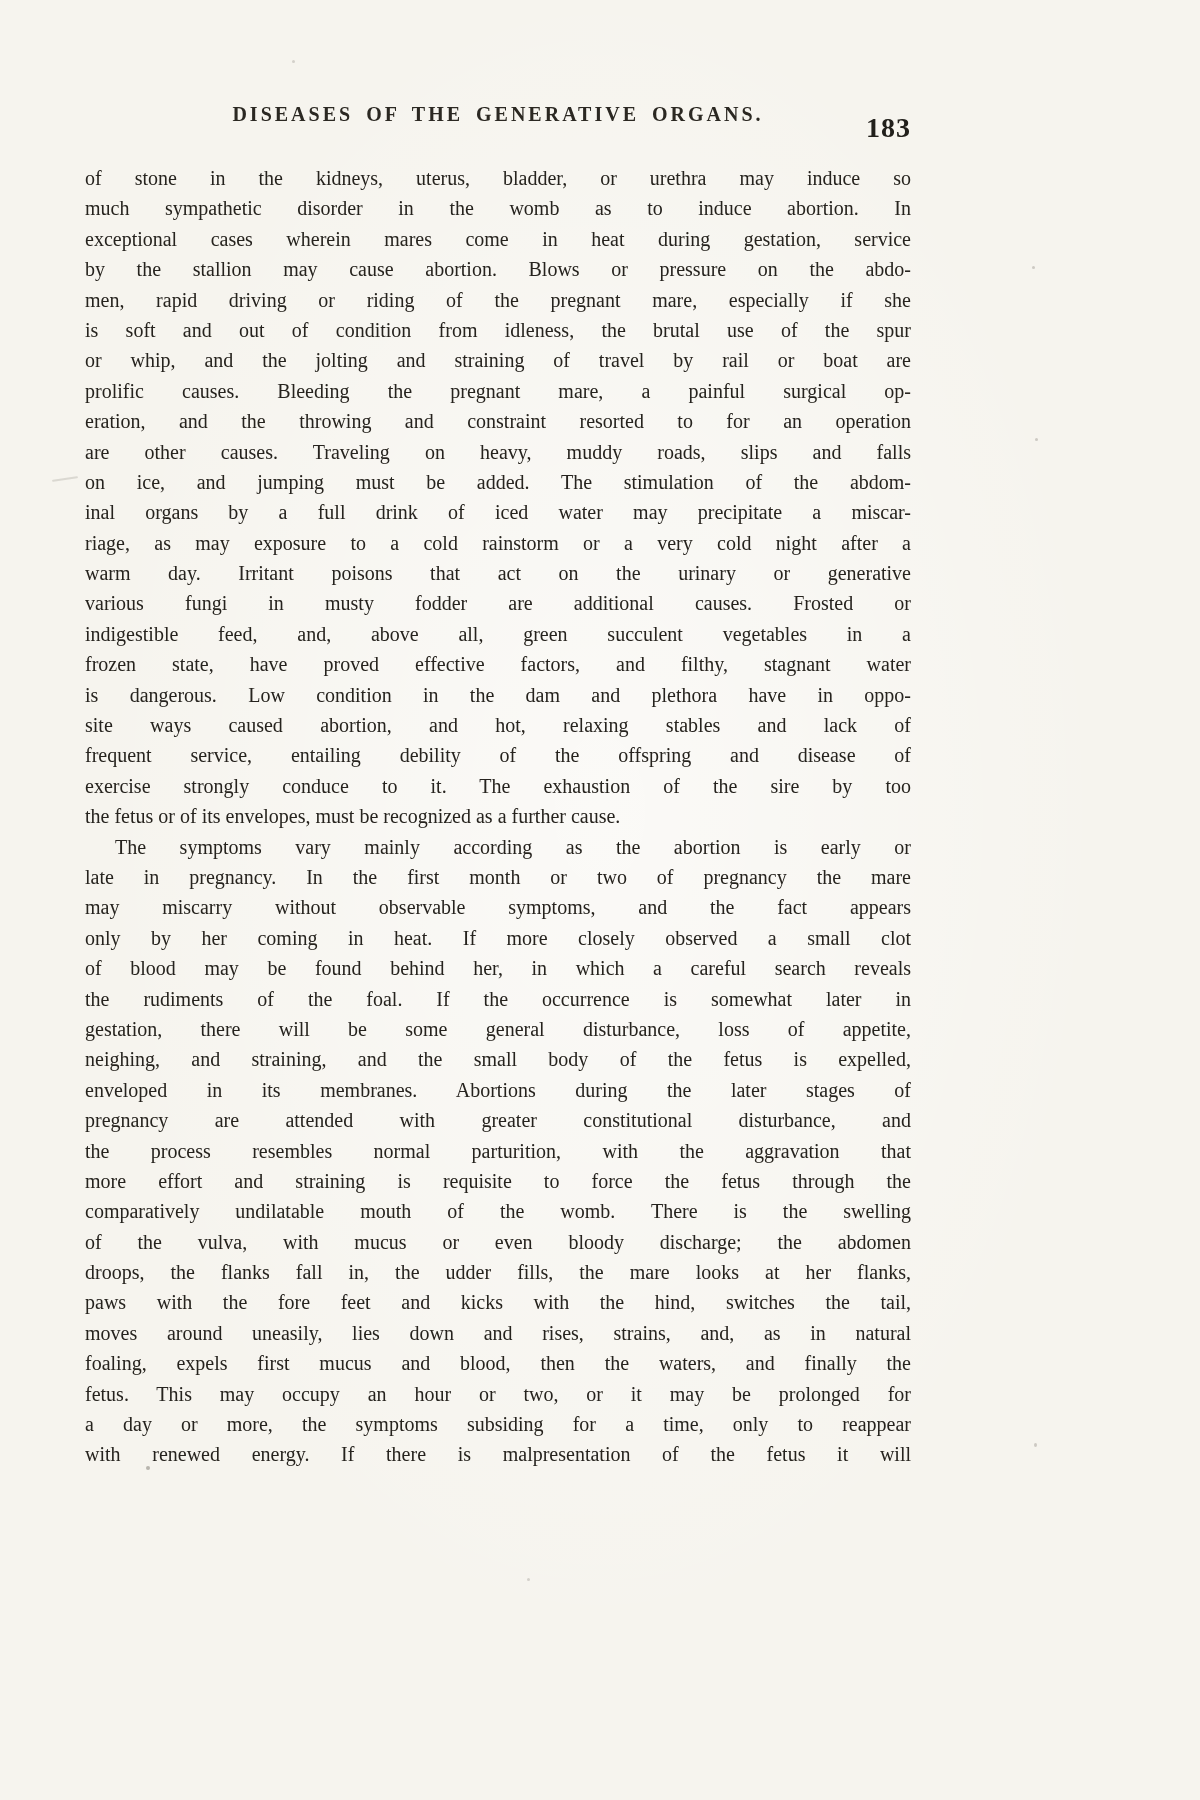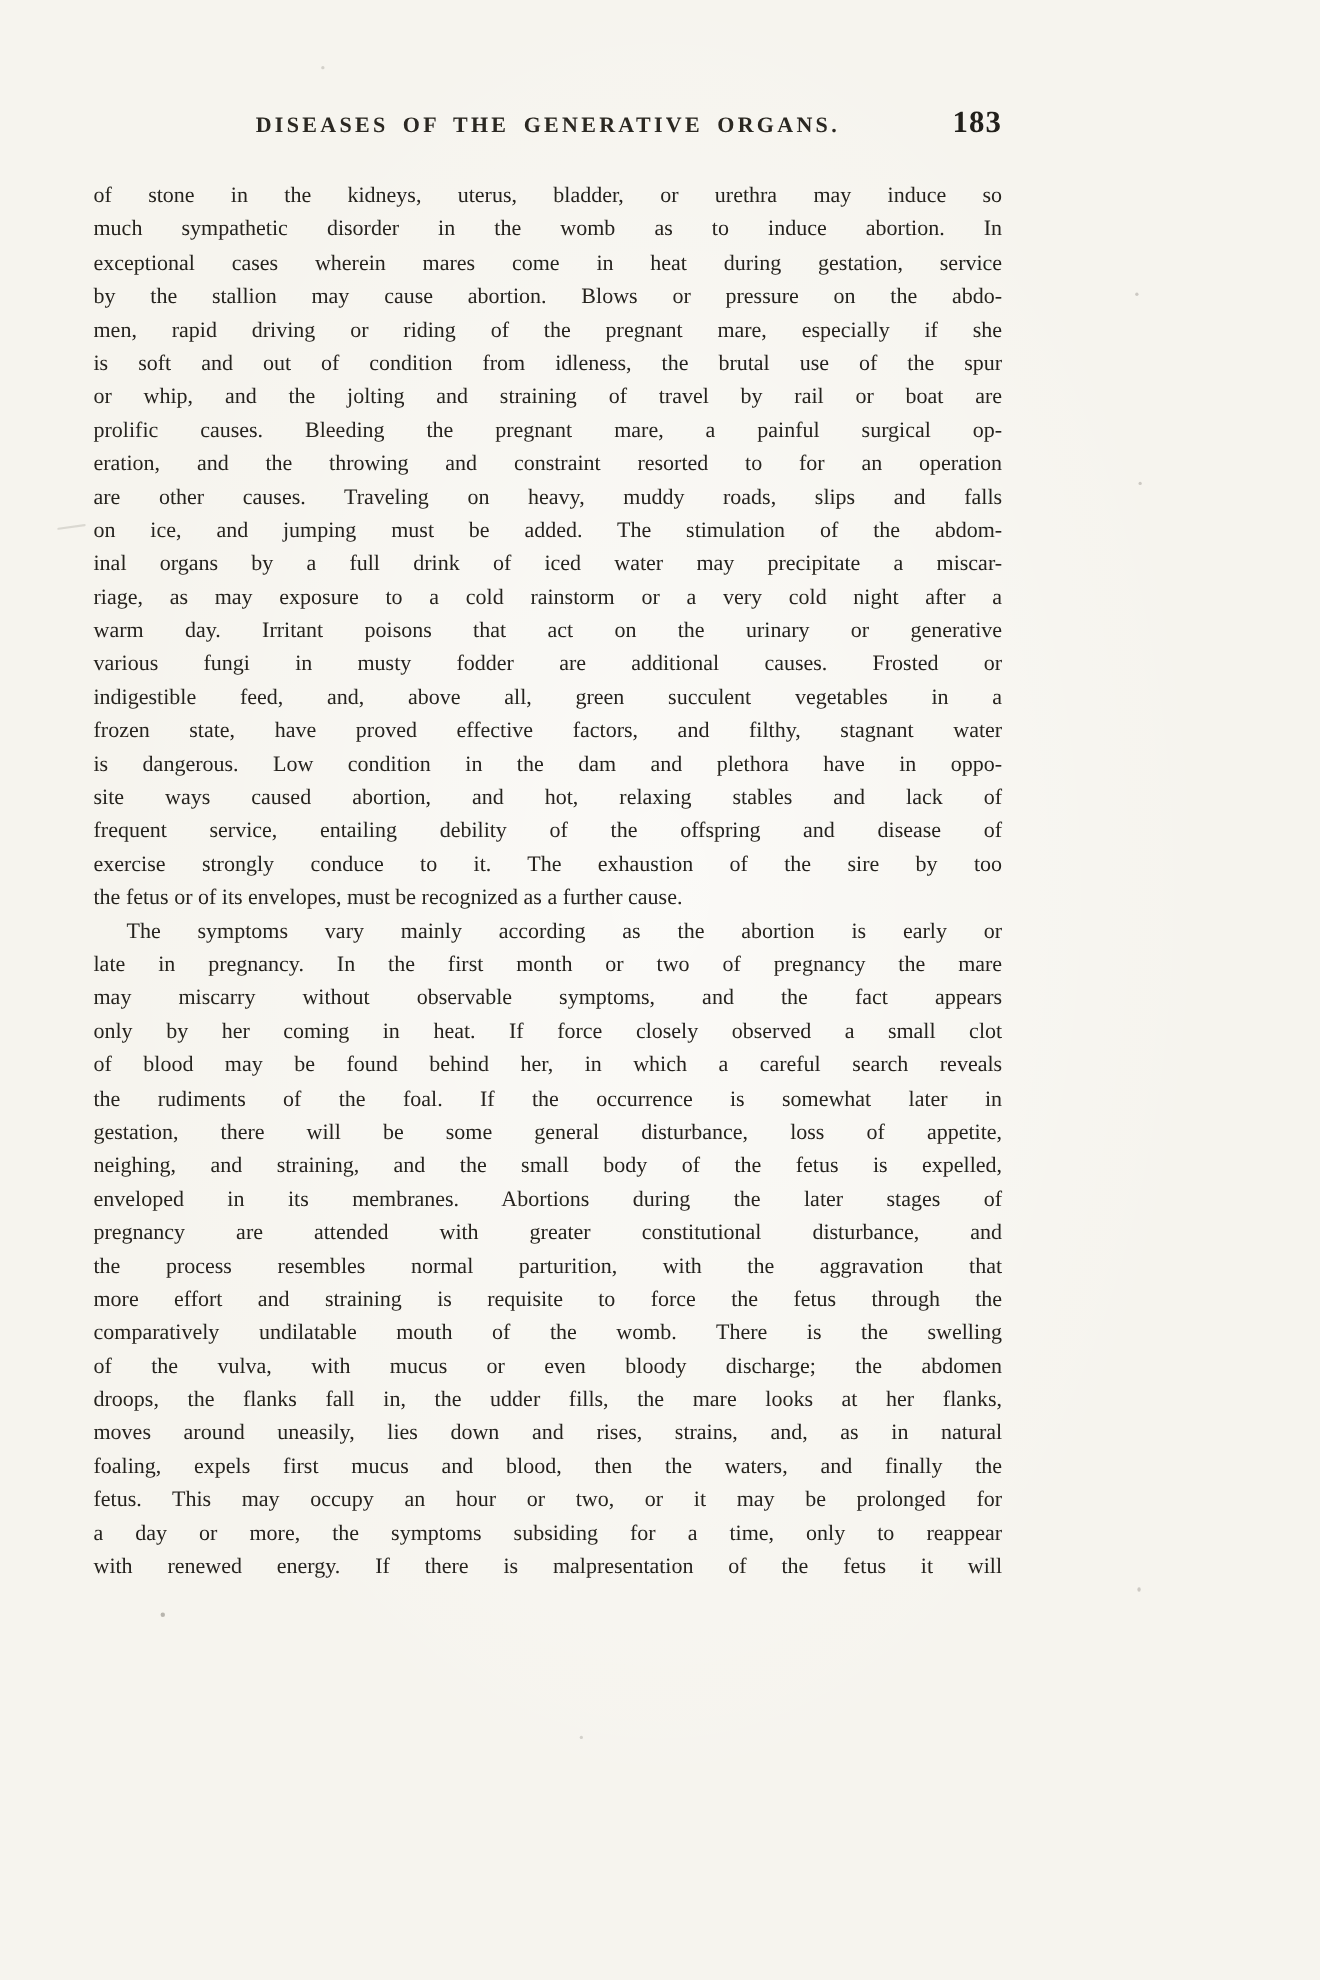--- a/index.html
+++ b/index.html
@@ -36,21 +36,21 @@
     text-align: center;
     font-size: 20px;
     letter-spacing: 3px;
     word-spacing: 5px;
     padding-top: 7px;
     color: #2b2822;
   }
   .page-number {
     position: absolute;
     right: 0;
-    top: 0;
+    top: 16px;
     font-size: 28px;
     letter-spacing: 1px;
     color: #22201b;
   }
   .body-text {
     position: absolute;
     top: 163px;
     left: 85px;
     width: 826px;
     font-size: 20px;
@@ -111,32 +111,33 @@
       <div class="line">indigestible feed, and, above all, green succulent vegetables in a</div>
       <div class="line">frozen state, have proved effective factors, and filthy, stagnant water</div>
       <div class="line">is dangerous.  Low condition in the dam and plethora have in oppo-</div>
       <div class="line">site ways caused abortion, and hot, relaxing stables and lack of</div>
       <div class="line">frequent service, entailing debility of the offspring and disease of</div>
       <div class="line">exercise strongly conduce to it.  The exhaustion of the sire by too</div>
       <div class="line para-end">the fetus or of its envelopes, must be recognized as a further cause.</div>
       <div class="line indent">The symptoms vary mainly according as the abortion is early or</div>
       <div class="line">late in pregnancy.  In the first month or two of pregnancy the mare</div>
       <div class="line">may miscarry without observable symptoms, and the fact appears</div>
-      <div class="line">only by her coming in heat.  If force closely observed a small clot</div>
+      <div class="line">only by her coming in heat.  If more closely observed a small clot</div>
       <div class="line">of blood may be found behind her, in which a careful search reveals</div>
       <div class="line">the rudiments of the foal.  If the occurrence is somewhat later in</div>
       <div class="line">gestation, there will be some general disturbance, loss of appetite,</div>
       <div class="line">neighing, and straining, and the small body of the fetus is expelled,</div>
       <div class="line">enveloped in its membranes.  Abortions during the later stages of</div>
       <div class="line">pregnancy are attended with greater constitutional disturbance, and</div>
       <div class="line">the process resembles normal parturition, with the aggravation that</div>
       <div class="line">more effort and straining is requisite to force the fetus through the</div>
       <div class="line">comparatively undilatable mouth of the womb.  There is the swelling</div>
       <div class="line">of the vulva, with mucus or even bloody discharge; the abdomen</div>
       <div class="line">droops, the flanks fall in, the udder fills, the mare looks at her flanks,</div>
+      <div class="line">paws with the fore feet and kicks with the hind, switches the tail,</div>
       <div class="line">moves around uneasily, lies down and rises, strains, and, as in natural</div>
       <div class="line">foaling, expels first mucus and blood, then the waters, and finally the</div>
       <div class="line">fetus.  This may occupy an hour or two, or it may be prolonged for</div>
       <div class="line">a day or more, the symptoms subsiding for a time, only to reappear</div>
       <div class="line">with renewed energy.  If there is malpresentation of the fetus it will</div>
     </div>
 
   <div class="speck" style="left:292px; top:60px; width:3px; height:3px; opacity:0.25;"></div>
   <div class="speck dash" style="left:52px; top:478px; width:26px; height:2px; opacity:0.2;"></div>
   <div class="speck" style="left:1032px; top:266px; width:3px; height:3px; opacity:0.3;"></div>

